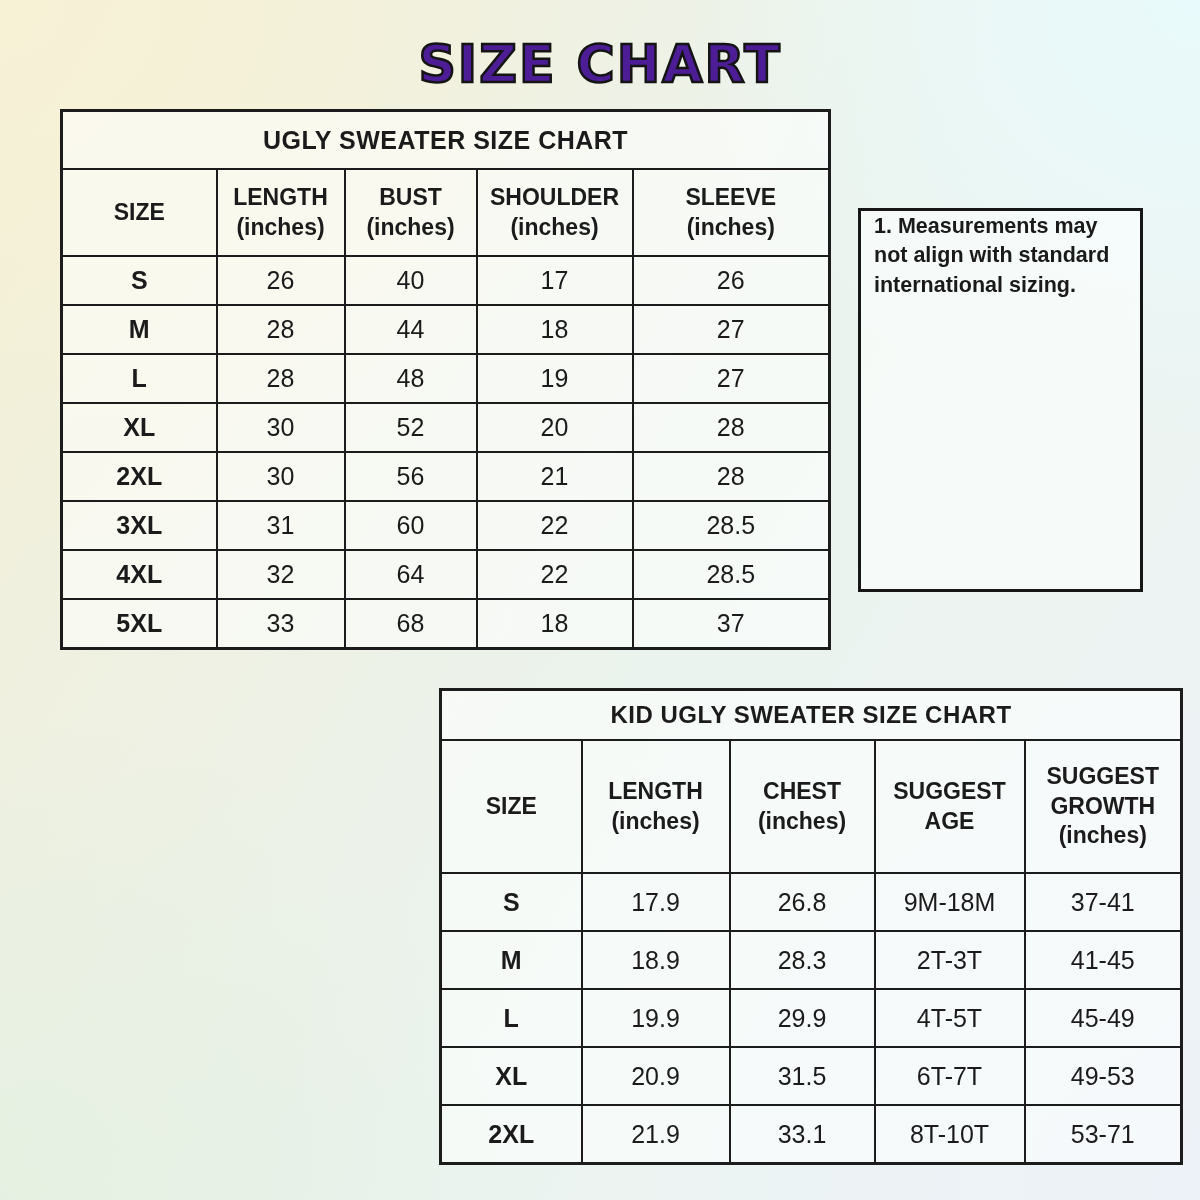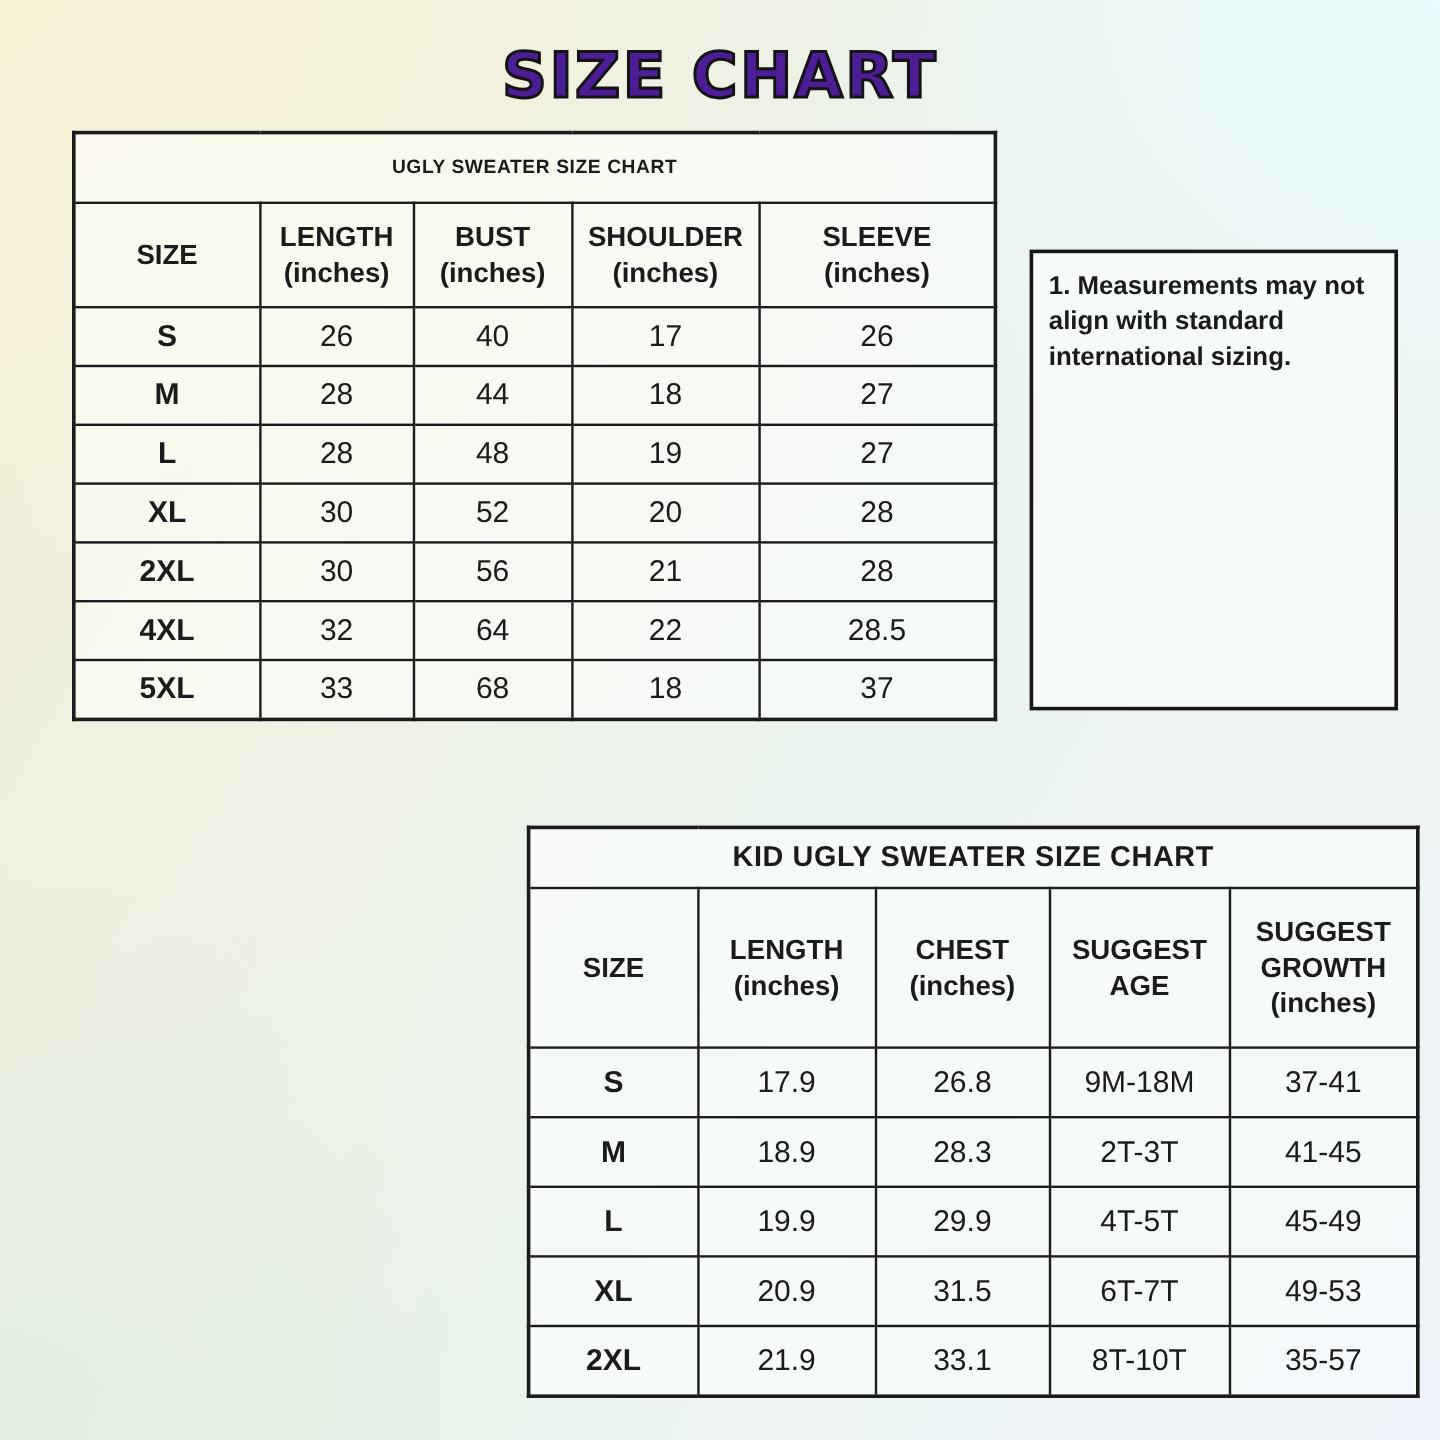--- a/index.html
+++ b/index.html
@@ -21,40 +21,40 @@
   }
   table{
     position:absolute;border-collapse:collapse;table-layout:fixed;
     background:rgba(255,255,255,0.54);
     border:3px solid #1c1c1c;
   }
   th,td{
     border:2px solid #1c1c1c;text-align:center;vertical-align:middle;
     padding:0;color:#1b1b1b;overflow:hidden;
   }
-  .table-title{font-size:16px;font-weight:bold;letter-spacing:.5px;}
+  .table-title{font-size:25px;font-weight:bold;letter-spacing:.5px;}
   tr.cols th{font-weight:bold;line-height:1.28;}
   tbody td{font-size:25px;font-weight:normal;}
   tbody td:first-child{font-weight:bold;}
   
   .adult{left:60px;top:109px;width:768px;}
   .adult .table-title{height:56px;}
   .adult tr.cols th{height:85px;font-size:23px;}
   .adult tbody td{height:47px;}
   
   .kid{left:439px;top:688px;width:741px;}
   .kid .table-title{height:48px;font-size:24px;}
   .kid tr.cols th{height:131px;font-size:23px;}
   .kid tbody td{height:56px;}
   
   .notes{
-    position:absolute;left:858px;top:208px;width:307px;height:384px;
+    position:absolute;left:858px;top:208px;width:285px;height:384px;
     box-sizing:border-box;border:3px solid #161616;
     background:rgba(255,255,255,0.55);
-    padding:13px 12px 10px 13px;
+    padding:1px 12px 10px 13px;
     font-size:21.5px;font-weight:bold;line-height:1.37;color:#1a1a1a;
   }
 </style>
 </head>
 <body>
 
 <h1 class="page-title">SIZE CHART</h1>
 
 <table class="adult">
   <colgroup>
@@ -120,20 +120,27 @@
         <td>28</td>
       </tr>
       <tr>
         <td>2XL</td>
         <td>30</td>
         <td>56</td>
         <td>21</td>
         <td>28</td>
       </tr>
       <tr>
+        <td>3XL</td>
+        <td>31</td>
+        <td>60</td>
+        <td>22</td>
+        <td>28.5</td>
+      </tr>
+      <tr>
         <td>4XL</td>
         <td>32</td>
         <td>64</td>
         <td>22</td>
         <td>28.5</td>
       </tr>
       <tr>
         <td>5XL</td>
         <td>33</td>
         <td>68</td>
@@ -209,16 +216,16 @@
         <td>20.9</td>
         <td>31.5</td>
         <td>6T-7T</td>
         <td>49-53</td>
       </tr>
       <tr>
         <td>2XL</td>
         <td>21.9</td>
         <td>33.1</td>
         <td>8T-10T</td>
-        <td>35-57</td>
+        <td>53-71</td>
       </tr>
     </tbody>
 </table>
 
 </body></html>

